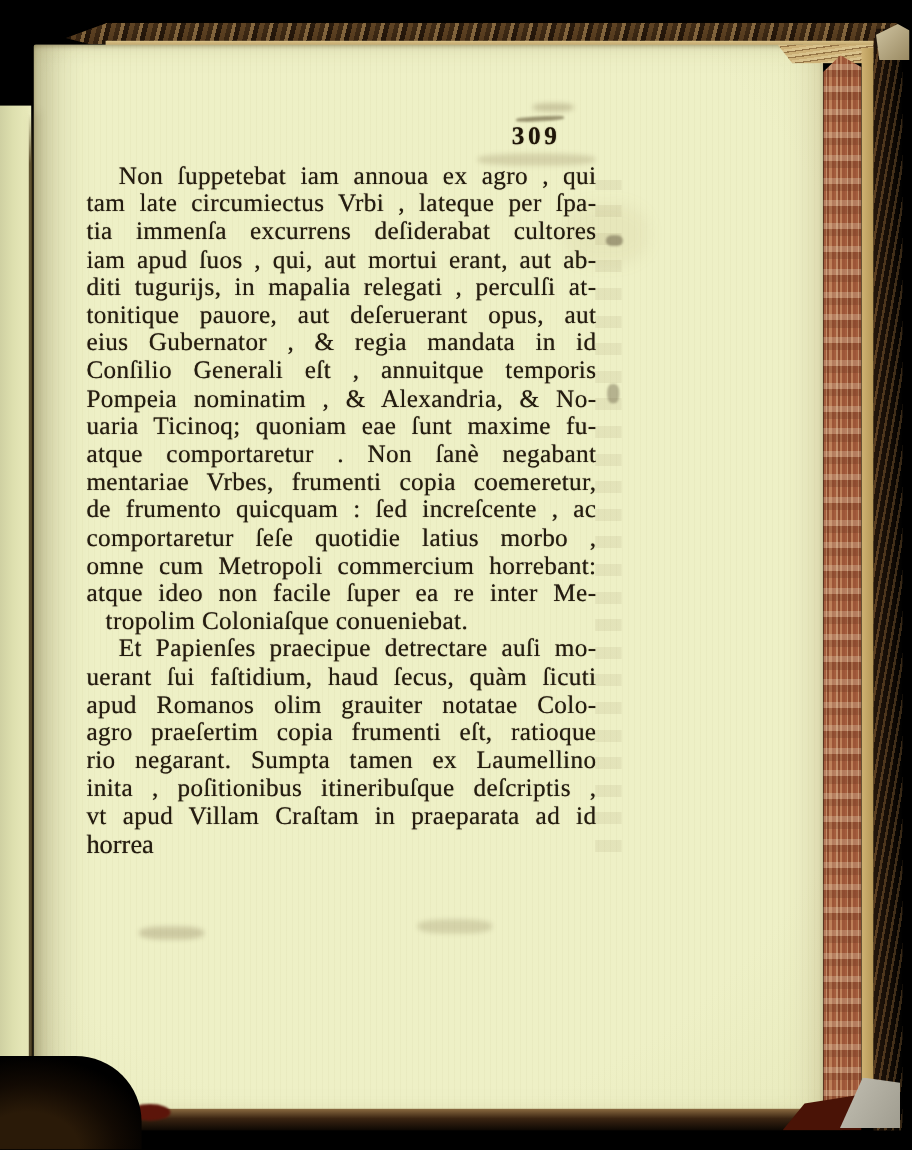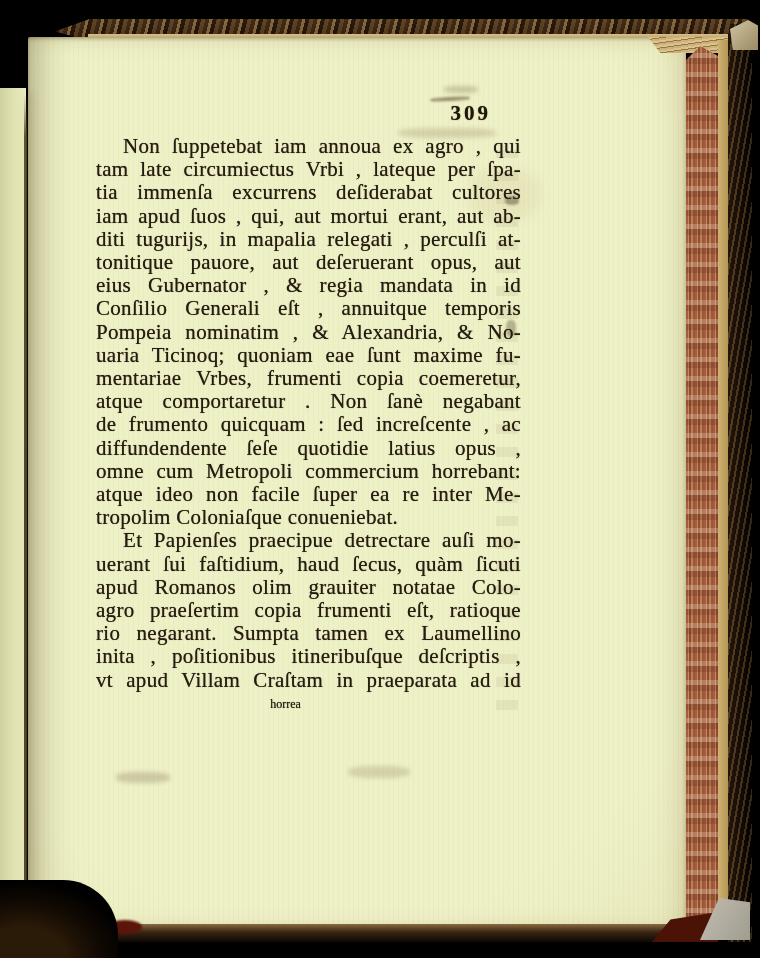--- a/index.html
+++ b/index.html
@@ -71,31 +71,31 @@
   .g-under-num{left:398px;top:128px;width:98px;height:10px;background:rgba(100,80,40,.18);filter:blur(2px);}
   .g-col-right{left:496px;top:150px;width:22px;height:560px;border-radius:0;
     background:repeating-linear-gradient(0deg,rgba(100,80,40,.08) 0 10px,rgba(0,0,0,0) 10px 23px);}
   .g-blob1{left:505px;top:196px;width:14px;height:9px;background:rgba(40,30,15,.35);filter:blur(1px);}
   .g-blob2{left:506px;top:320px;width:10px;height:16px;background:rgba(50,38,18,.3);filter:blur(1px);}
   .g-bottom-left{left:116px;top:772px;width:54px;height:11px;background:rgba(90,70,35,.22);filter:blur(2px);}
   .g-catch{left:348px;top:766px;width:62px;height:12px;background:rgba(95,75,38,.18);filter:blur(2px);}
   .g-stain{left:470px;top:170px;width:70px;height:50px;background:rgba(150,130,70,.08);filter:blur(6px);}
 
   
-  .text-block{position:absolute;left:96px;top:99px;width:425px;color:#241c10;}
+  .text-block{position:absolute;left:72px;top:99px;width:425px;color:#241c10;}
   .page-head{height:32px;position:relative;}
   .page-number{position:absolute;right:30px;top:2px;font-size:21px;font-weight:bold;
     letter-spacing:3px;color:#1f1508;text-shadow:0 0 1px rgba(40,28,12,.7);}
   .lines{margin-top:4px;}
   .line{font-size:21px;line-height:23.2px;letter-spacing:.3px;white-space:normal;
     text-align:justify;text-align-last:justify;
     text-shadow:0 0 .7px rgba(42,30,14,.8);}
   .p-start{padding-left:27px;}
-  .p-end{text-align-last:left;}
-  .catchword-row{font-size:12px;line-height:24px;text-align:center;padding-right:46px;
+  .p-end{text-align-last:left;margin-left:16px;}
+  .catchword-row{font-size:22px;line-height:24px;text-align:left;padding-right:46px;
     text-shadow:0 0 .7px rgba(42,30,14,.8);}
 </style>
 </head>
 <body>
 
 <div class="left-strip"></div>
 <div class="cover-top-strip"></div>
 <div class="head-tan-line"></div>
 <div class="cover-corner-left"></div>
 
@@ -132,24 +132,24 @@
     <div class="line p-start">Non ſuppetebat iam annoua ex agro , qui</div>
     <div class="line">tam late circumiectus Vrbi , lateque per ſpa-</div>
     <div class="line">tia immenſa excurrens deſiderabat cultores</div>
     <div class="line">iam apud ſuos , qui, aut mortui erant, aut ab-</div>
     <div class="line">diti tugurijs, in mapalia relegati , perculſi at-</div>
     <div class="line">tonitique pauore, aut deſeruerant opus, aut</div>
     <div class="line">eius Gubernator , &amp; regia mandata in id</div>
     <div class="line">Conſilio Generali eſt , annuitque temporis</div>
     <div class="line">Pompeia nominatim , &amp; Alexandria, &amp; No-</div>
     <div class="line">uaria Ticinoq; quoniam eae ſunt maxime fu-</div>
+    <div class="line">atque comportaretur .  Non ſanè negabant</div>
     <div class="line">mentariae Vrbes, frumenti copia coemeretur,</div>
-    <div class="line">atque comportaretur .  Non ſanè negabant</div>
     <div class="line">de frumento quicquam : ſed increſcente , ac</div>
-    <div class="line">diffundendente ſeſe quotidie latius opus ,</div>
+    <div class="line">comportaretur ſeſe quotidie latius morbo ,</div>
     <div class="line">omne cum Metropoli commercium horrebant:</div>
     <div class="line">atque ideo non facile ſuper ea re inter Me-</div>
     <div class="line p-end">tropolim Coloniaſque conueniebat.</div>
     <div class="line p-start">Et Papienſes praecipue detrectare auſi mo-</div>
     <div class="line">uerant ſui faſtidium, haud ſecus, quàm ſicuti</div>
     <div class="line">apud Romanos olim grauiter notatae Colo-</div>
     <div class="line">agro praeſertim copia frumenti eſt, ratioque</div>
     <div class="line">rio negarant.  Sumpta tamen ex Laumellino</div>
     <div class="line">inita , poſitionibus itineribuſque deſcriptis ,</div>
     <div class="line">vt apud Villam Craſtam in praeparata ad id</div>

